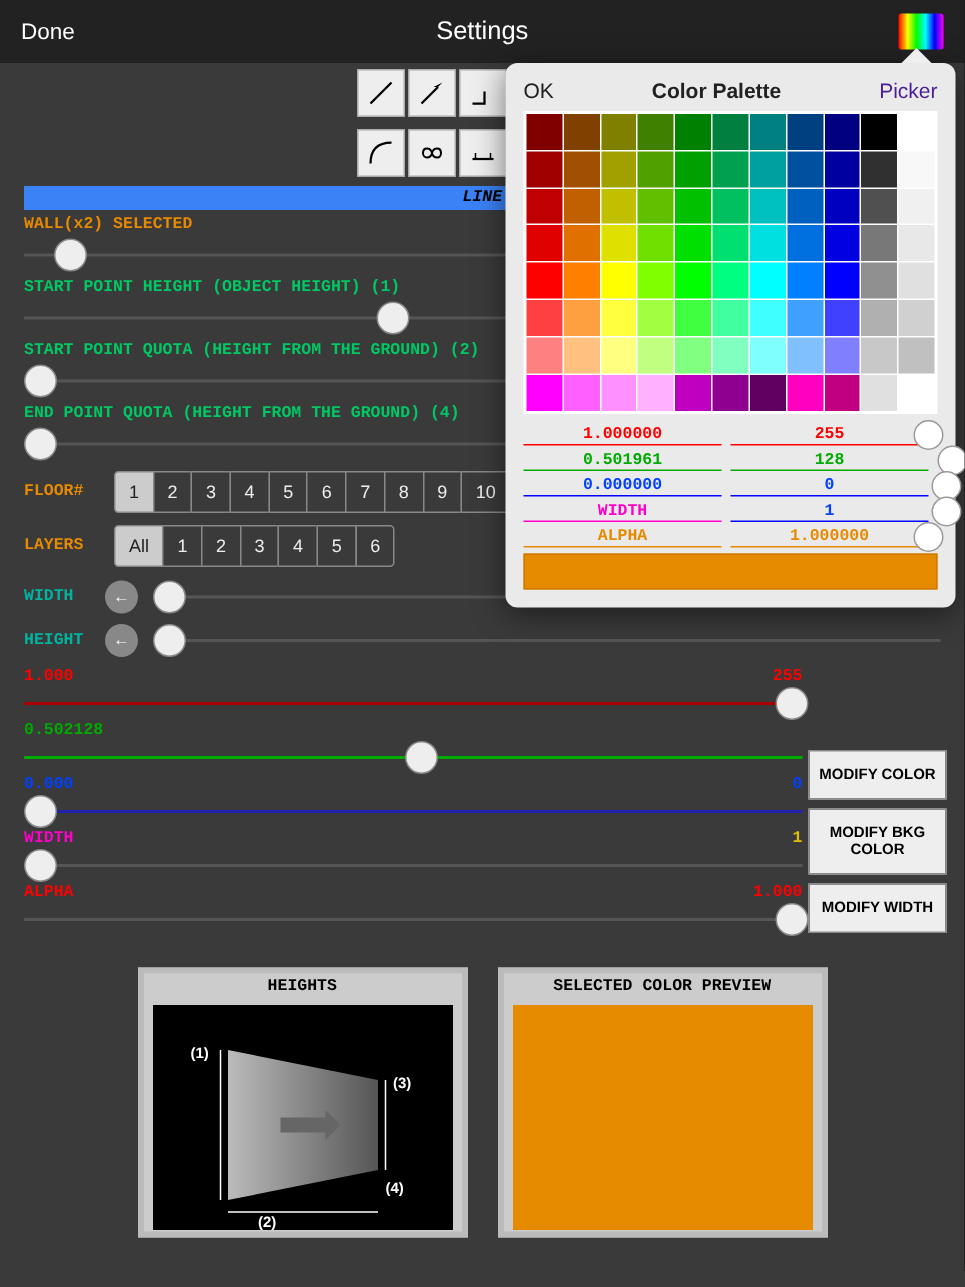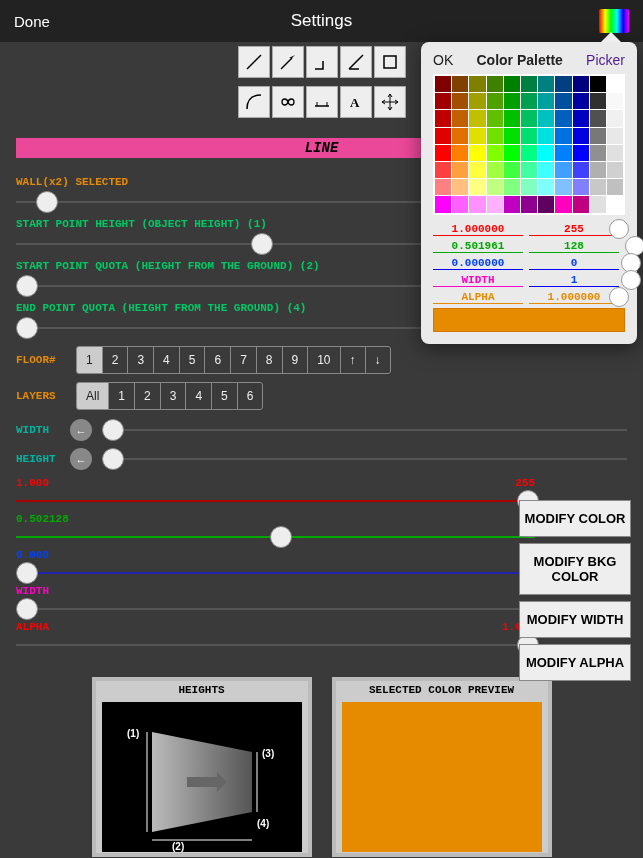--- a/index.html
+++ b/index.html
@@ -13,21 +13,21 @@
 
 
 .main { background: #3a3a3a; height: 816px; position: relative; }
 
 
 .toolbar { display: flex; justify-content: center; gap: 2px; padding: 4px 0; }
 .tb-btn { width: 32px; height: 32px; background: #eee; display: flex; align-items: center; justify-content: center; cursor: pointer; border: 1px solid #aaa; }
 .tb-btn svg { width: 20px; height: 20px; }
 
 
-.section-title { background: #ec4899; color: #000; font-family: "Courier New", monospace; font-weight: bold; font-style: italic; padding: 2px 8px; text-align: center; margin: 16px 16px; font-size: 14px; }
+.section-title { background: #3b82f6; color: #000; font-family: "Courier New", monospace; font-weight: bold; font-style: italic; padding: 2px 8px; text-align: center; margin: 2px 16px; font-size: 11px; }
 
 
 .slider-block { padding: 2px 16px; }
 .slider-label { font-family: "Courier New", monospace; font-size: 11px; font-weight: bold; margin-bottom: 2px; }
 .slider { position: relative; height: 24px; display: flex; align-items: center; }
 .thumb { width: 22px; height: 22px; border-radius: 50%; background: #eee; border: 1px solid #888; position: absolute; top: 1px; }
 .track { height: 2px; flex: 1; background: #555; position: relative; }
 
 
 .seg-row { display: flex; align-items: center; padding: 4px 16px; gap: 10px; }
@@ -36,33 +36,33 @@
 .seg-item { background: #3a3a3a; color: #eee; border: 1px solid #888; padding: 6px 9px; font-size: 12px; cursor: pointer; margin-left: -1px; }
 .seg-item.first { margin-left: 0; border-radius: 3px 0 0 3px; }
 .seg-item.last { border-radius: 0 3px 3px 0; }
 .seg-item.sel { background: #ccc; color: #222; }
 
 
 .arrow-circ { width: 22px; height: 22px; border-radius: 50%; background: #888; display: inline-flex; align-items: center; justify-content: center; color: #fff; font-size: 11px; margin-right: 4px; cursor: pointer; }
 
 
 .side-btns { position: absolute; right: 12px; top: 458px; display: flex; flex-direction: column; gap: 6px; }
-.side-btn { background: #eee; border: 1px solid #888; font-size: 13px; font-weight: bold; padding: 10px 4px; width: 112px; text-align: center; cursor: pointer; font-family: Arial; }
+.side-btn { background: #eee; border: 1px solid #888; font-size: 10px; font-weight: bold; padding: 10px 4px; width: 92px; text-align: center; cursor: pointer; font-family: Arial; }
 
 
 .previews { display: flex; gap: 20px; justify-content: center; margin-top: 18px; }
 .card { background: #ccc; border: 4px solid #bbb; width: 220px; height: 180px; }
 .card-title { background: #ccc; font-family: "Courier New", monospace; font-size: 11px; font-weight: bold; text-align: center; padding: 3px; }
 .card-body { height: 155px; display: flex; align-items: center; justify-content: center; }
 .heights-graphic { background: #000; width: 200px; height: 150px; color: #fff; font-size: 10px; position: relative; }
 .color-preview { background: #e68a00; width: 200px; height: 150px; }
 
 
 .popover-arrow { position: absolute; top: 32px; right: 22px; width: 0; height: 0; border-left: 10px solid transparent; border-right: 10px solid transparent; border-bottom: 10px solid #eee; z-index: 11; }
-.popover { position: absolute; top: 42px; right: 6px; width: 216px; background: #eaeaea; border-radius: 8px; z-index: 10; padding-bottom: 8px; box-shadow: 0 4px 20px rgba(0,0,0,0.5); }
+.popover { position: absolute; top: 42px; right: 6px; width: 300px; background: #eaeaea; border-radius: 8px; z-index: 10; padding-bottom: 8px; box-shadow: 0 4px 20px rgba(0,0,0,0.5); }
 .popover-hdr { display: flex; justify-content: space-between; align-items: center; padding: 10px 12px 6px; }
 .popover-hdr .ok { font-size: 14px; cursor: pointer; color: #222; }
 .popover-hdr .title { font-weight: bold; font-size: 14px; color: #222; }
 .popover-hdr .picker { font-size: 14px; cursor: pointer; color: #4c1d95; }
 .swatch-grid { background: #fff; margin: 0 12px 8px; padding: 2px; display: grid; grid-template-columns: repeat(11, 1fr); gap: 1px; }
 .swatch { width: 100%; aspect-ratio: 1; cursor: pointer; }
 .pop-slider { display: flex; align-items: center; margin: 4px 12px; gap: 6px; font-family: "Courier New", monospace; font-size: 11px; font-weight: bold; }
 .pop-slider .ptrack { flex: 1; height: 2px; background: #888; position: relative; }
 .pop-slider .pthumb { width: 20px; height: 20px; border-radius: 50%; background: #fff; border: 1px solid #999; position: absolute; top: -9px; }
 .pop-swatch { height: 24px; margin: 4px 12px; background: #e68a00; border: 1px solid #d07800; }
@@ -270,21 +270,20 @@
     <div class="slider">
         <div class="track"></div>
         <div class="thumb" style="right:-4px"></div>
       </div>
   </div>
 
   <div class="side-btns">
     <div class="side-btn">MODIFY COLOR</div>
     <div class="side-btn">MODIFY BKG COLOR</div>
     <div class="side-btn">MODIFY WIDTH</div>
-    <div class="side-btn">MODIFY ALPHA</div>
   </div>
 
   <div class="previews">
     <div class="card">
       <div class="card-title">HEIGHTS</div>
       <div class="card-body">
           <div class="heights-graphic">
         <svg width="200" height="150">
               <polygon points="50,30 150,50 150,110 50,130" fill="url(#g)"></polygon>
               <defs>

